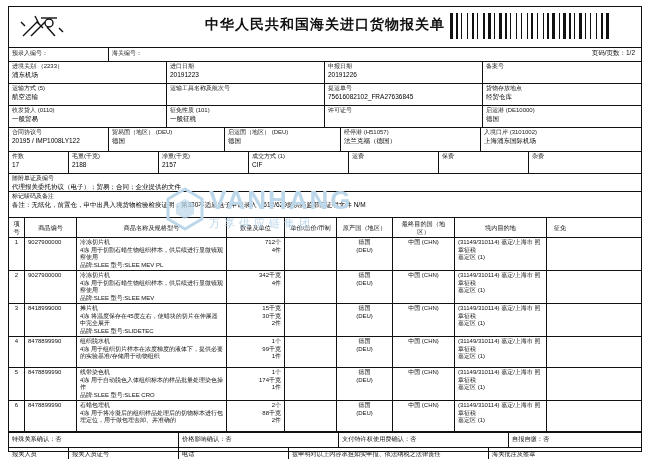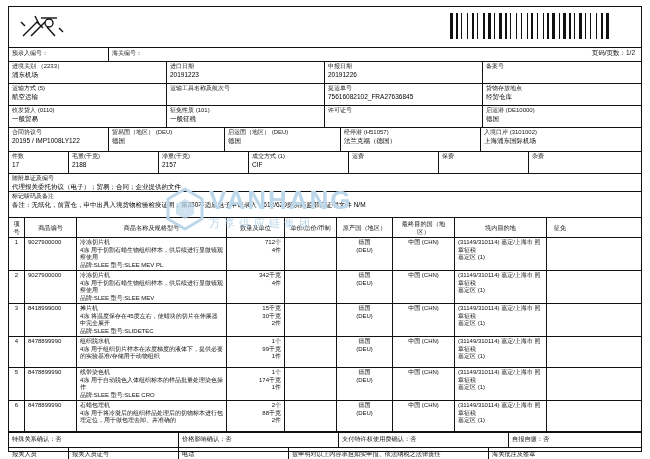--- a/index.html
+++ b/index.html
@@ -53,20 +53,21 @@
             <path d="M14 24 L28 10"></path>
             <circle cx="32" cy="11" r="4"></circle>
             <path d="M30 15 L38 24"></path>
             <path d="M24 6 L40 6"></path>
             <path d="M8 14 L4 10"></path>
             <path d="M42 16 L46 20"></path>
             <path d="M18 4 L22 12"></path>
           </g>
         </svg>
       </div>
+      <div class="title">中华人民共和国海关进口货物报关单</div>
       <div class="barcode" id="barcode-host"><i style="width:3px"></i><i style="width:1px;background:transparent"></i><i style="width:2px"></i><i style="width:1px;background:transparent"></i><i style="width:1px"></i><i style="width:3px;background:transparent"></i><i style="width:1px"></i><i style="width:2px;background:transparent"></i><i style="width:2px"></i><i style="width:1px;background:transparent"></i><i style="width:1px"></i><i style="width:3px;background:transparent"></i><i style="width:2px"></i><i style="width:1px;background:transparent"></i><i style="width:3px"></i><i style="width:1px;background:transparent"></i><i style="width:1px"></i><i style="width:2px;background:transparent"></i><i style="width:3px"></i><i style="width:1px;background:transparent"></i><i style="width:2px"></i><i style="width:1px;background:transparent"></i><i style="width:1px"></i><i style="width:3px;background:transparent"></i><i style="width:1px"></i><i style="width:2px;background:transparent"></i><i style="width:1px"></i><i style="width:3px;background:transparent"></i><i style="width:1px"></i><i style="width:1px;background:transparent"></i><i style="width:2px"></i><i style="width:2px;background:transparent"></i><i style="width:1px"></i><i style="width:3px;background:transparent"></i><i style="width:1px"></i><i style="width:1px;background:transparent"></i><i style="width:2px"></i><i style="width:1px;background:transparent"></i><i style="width:3px"></i><i style="width:2px;background:transparent"></i><i style="width:1px"></i><i style="width:1px;background:transparent"></i><i style="width:3px"></i><i style="width:1px;background:transparent"></i><i style="width:2px"></i><i style="width:1px;background:transparent"></i><i style="width:1px"></i><i style="width:2px;background:transparent"></i><i style="width:3px"></i><i style="width:1px;background:transparent"></i><i style="width:1px"></i><i style="width:2px;background:transparent"></i><i style="width:1px"></i><i style="width:3px;background:transparent"></i><i style="width:1px"></i><i style="width:2px;background:transparent"></i><i style="width:2px"></i><i style="width:1px;background:transparent"></i><i style="width:3px"></i><i style="width:1px;background:transparent"></i></div>
     </div>
 
     <div class="topline">
       <div class="cell" style="width:100px;border-right:1px solid #111;">
         <span class="lbl">预录入编号：</span><span class="val"></span>
       </div>
       <div class="cell" style="flex:1;position:relative;border-right:none;">
         <span class="lbl">海关编号：</span><span class="val"></span>
         <span class="page-no">页码/页数：1/2</span>

